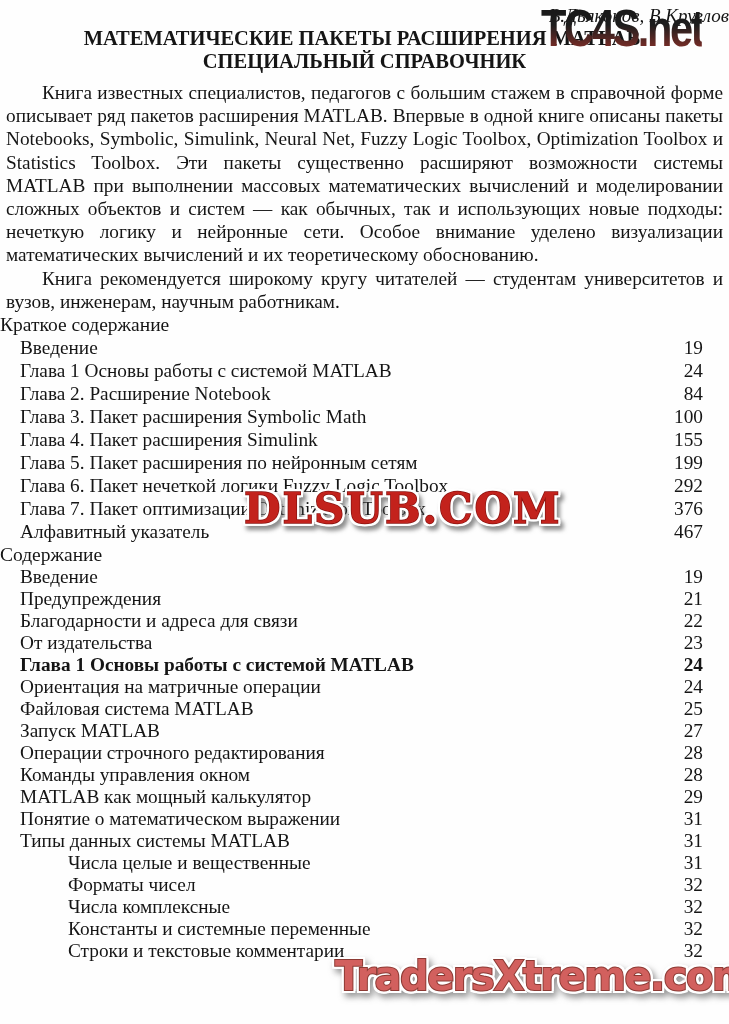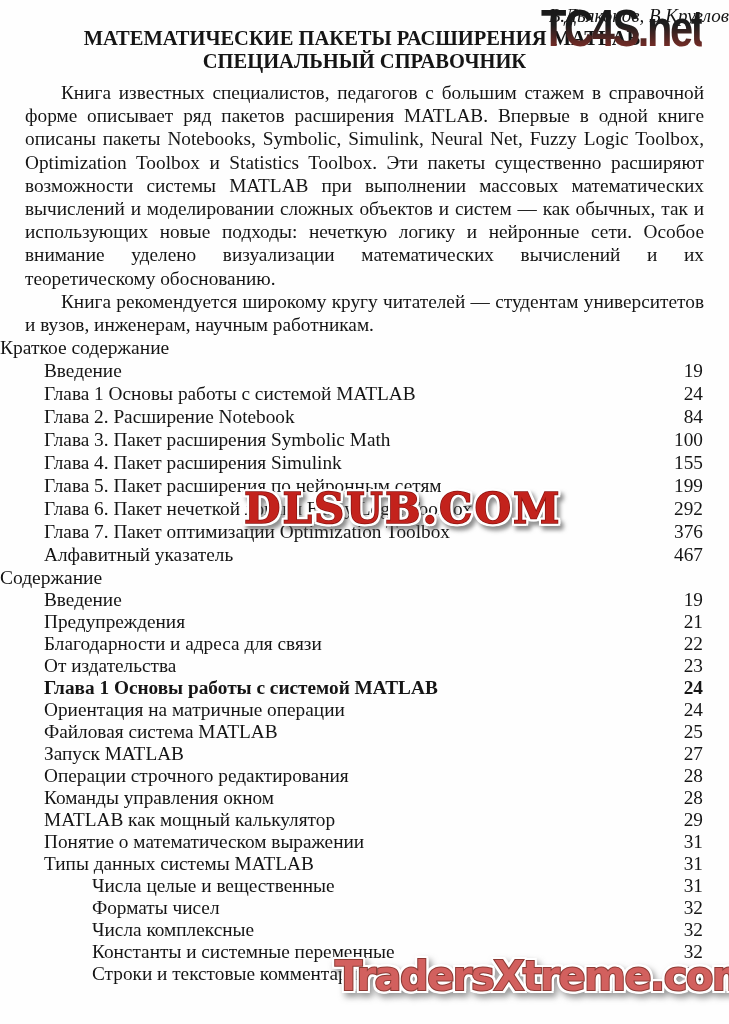--- a/index.html
+++ b/index.html
@@ -3,28 +3,28 @@
 <meta charset="utf-8">
 <style>
   html,body{margin:0;padding:0;background:#888;}
   .page{
     position:relative; width:729px; height:1024px; margin:0 auto;
     background:#fefefe; overflow:hidden;
     font-family:"Liberation Serif", serif; color:#151515;
   }
   .author{ margin-top:5px; text-align:right; font-style:italic; font-size:19px; line-height:22px; }
   .title{ text-align:center; font-weight:bold; font-size:20.5px; line-height:23px; }
-  .abstract{ margin-top:8px; padding:0 25px; }
+  .abstract{ margin-top:8px; padding:0 6px; }
   .abstract p{ margin:0; text-align:justify; text-indent:36px; font-size:19.3px; line-height:23.2px; }
   .section-heading{ font-size:19.5px; line-height:23px; margin:0; font-weight:normal; }
   .toc{ padding:0 26px 0 20px; }
   .row{ display:flex; justify-content:space-between; align-items:baseline; font-size:19.3px; }
   .toc-brief .row{ line-height:23px; }
   .toc-full .row{ line-height:22px; }
-  .row .lbl{ white-space:nowrap;margin-left:24px; }
+  .row .lbl{ white-space:nowrap; }
   .row .pg{ white-space:nowrap; }
   .row.bold{ font-weight:bold; }
   .row.ind{ padding-left:48px;text-align:right; }
 
   
   .wm{ position:absolute; font-weight:bold; white-space:nowrap; z-index:5; }
   #wm-tc4s{
     top:-2px; left:541px;
     font-family:"Liberation Sans", sans-serif;
     font-size:52px; letter-spacing:-3px;

